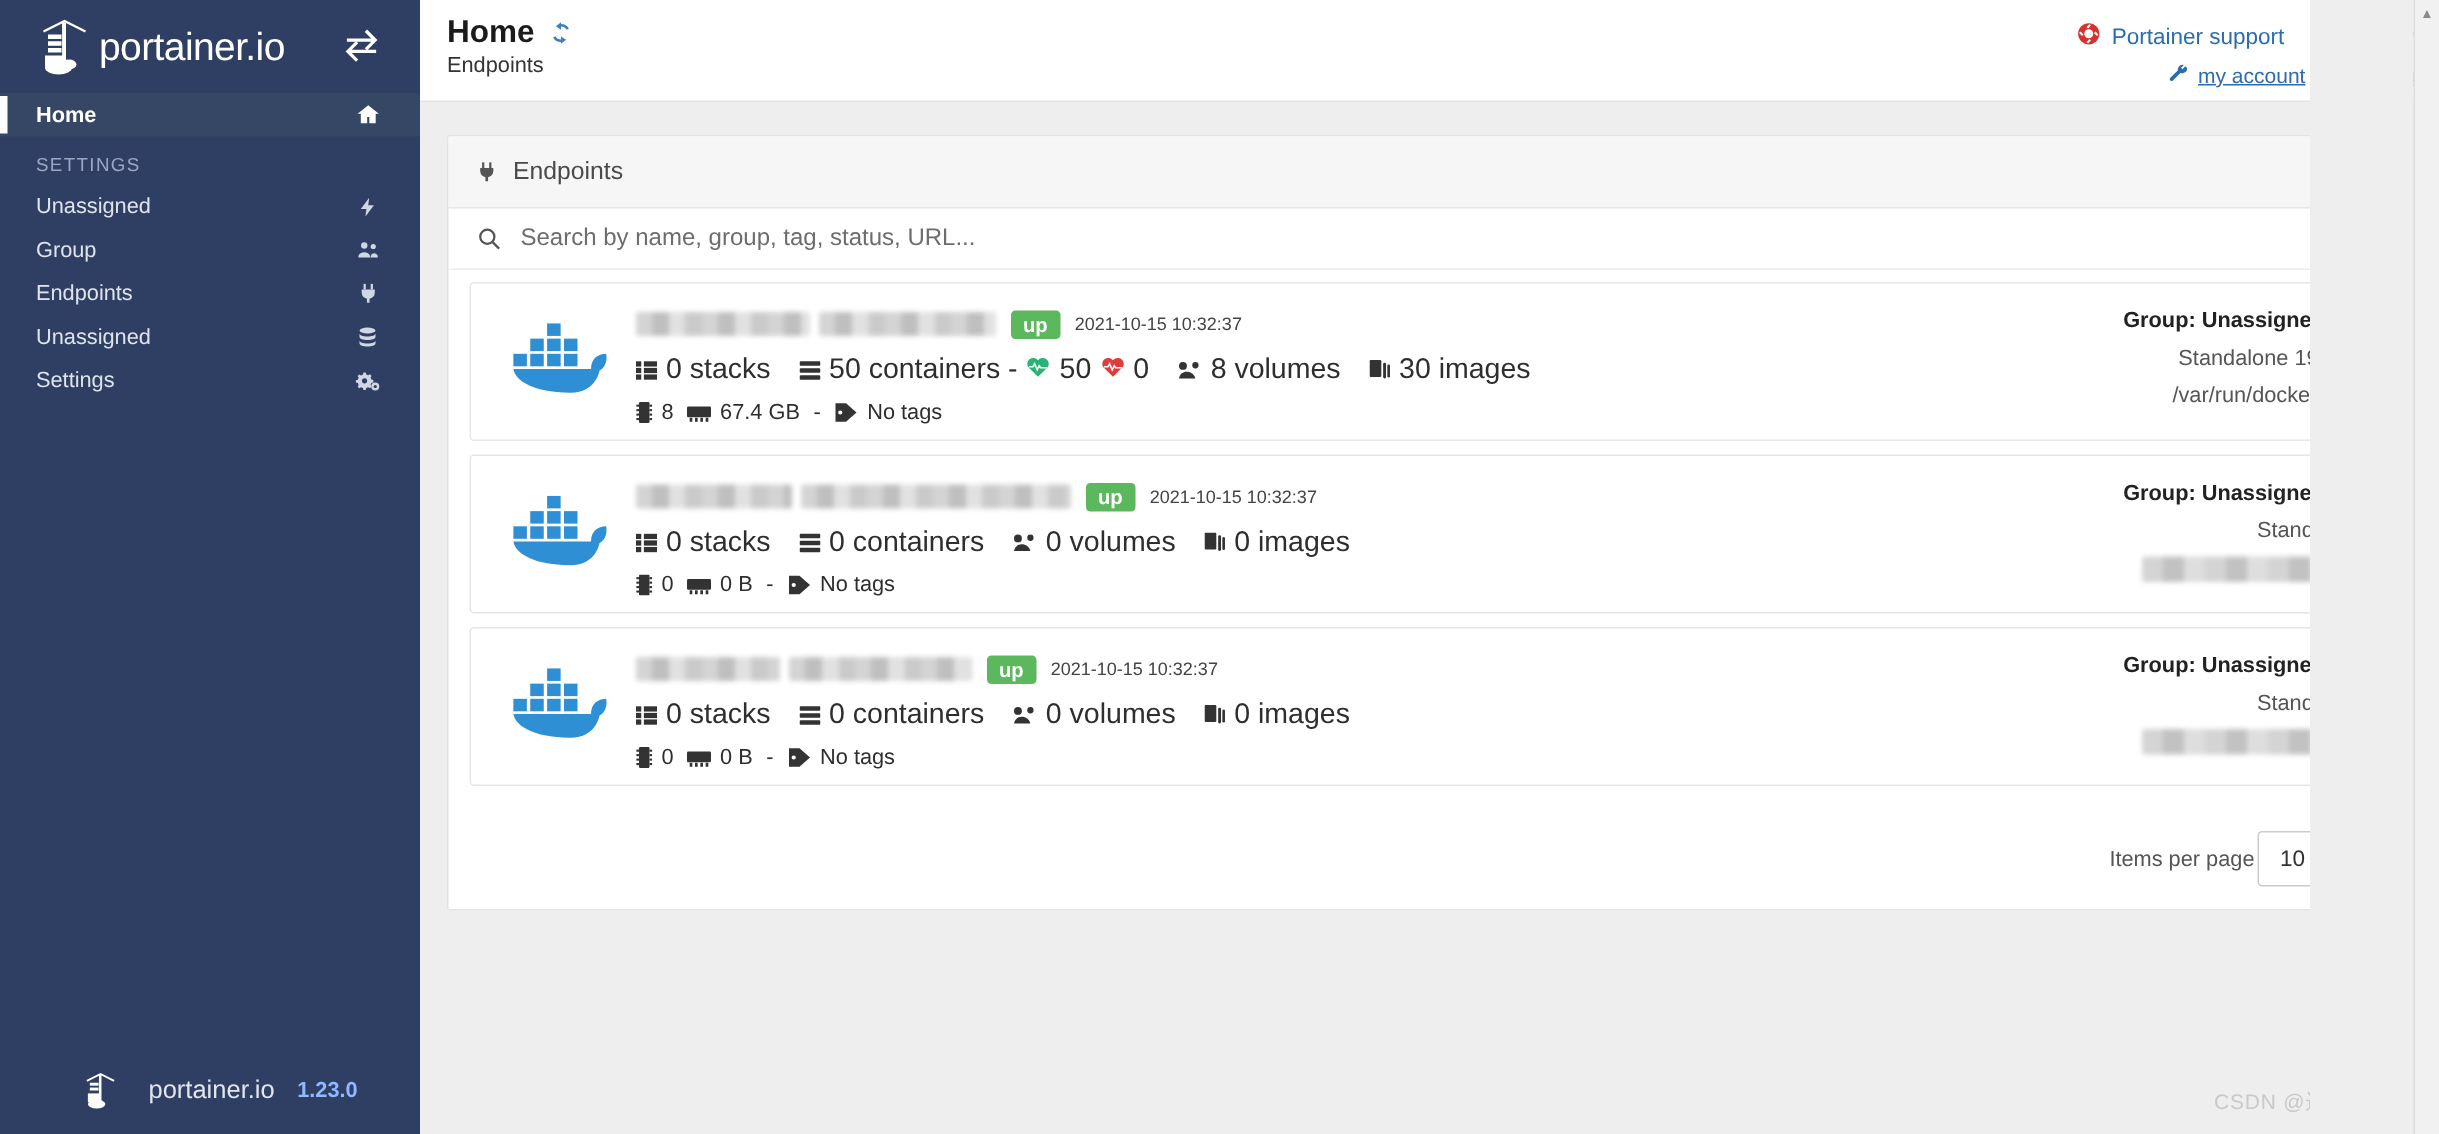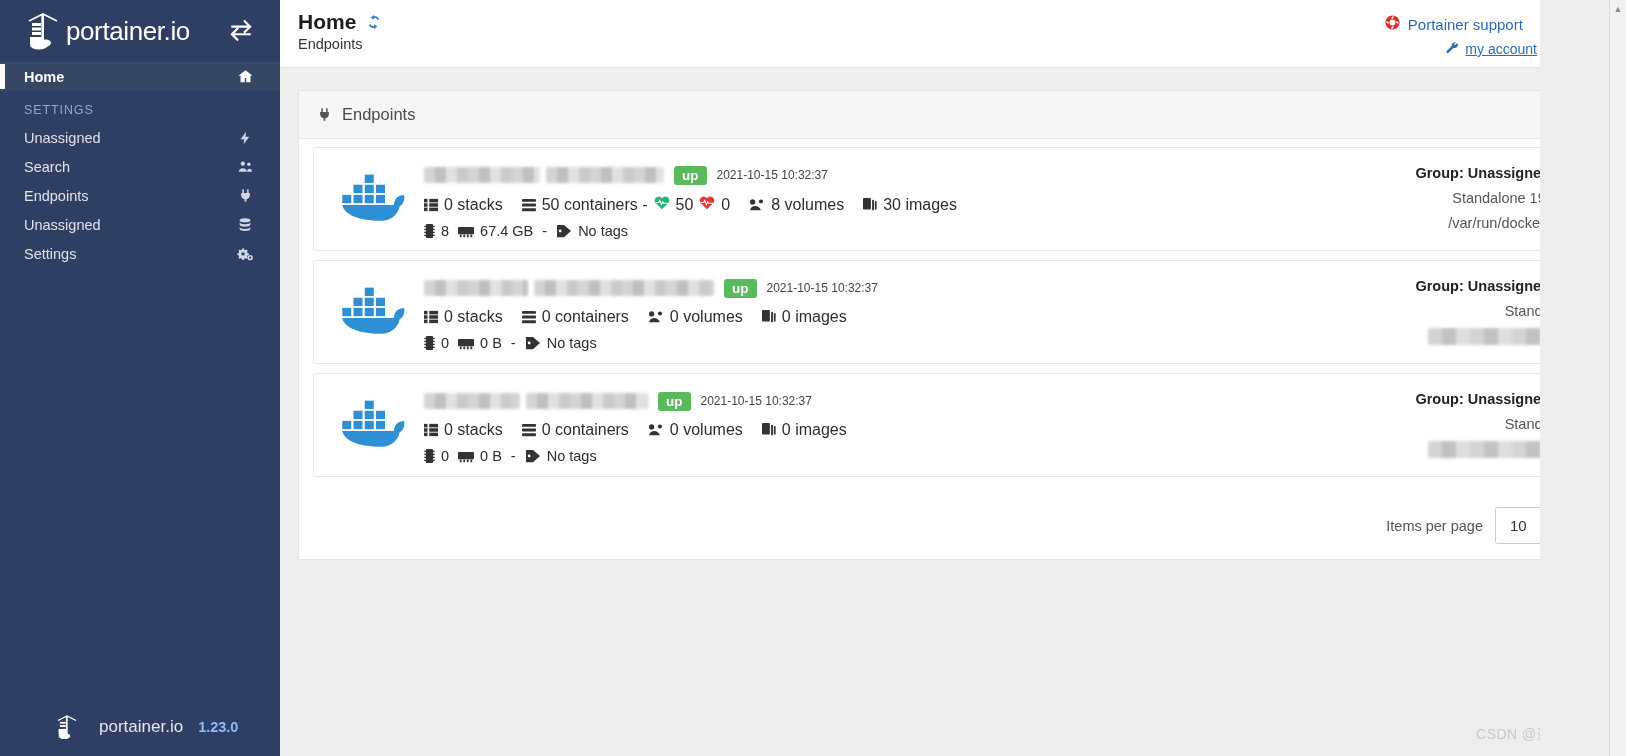--- a/index.html
+++ b/index.html
@@ -134,21 +134,21 @@
     filter: blur(1.6px);
     opacity: 0.95;
   }
   .badge-up {
     background: #5cb85c; color: #fff; border-radius: 3px;
     padding: 2px 8px; font-size: 13.5px; font-weight: bold;
   }
   .ep-date { font-size: 12px; color: #444; }
   .ep-stats {
     display: flex; align-items: center; gap: 19px; margin-top: 9px;
-    font-size: 16px; color: #2e2e2e;
+    font-size: 19px; color: #2e2e2e;
   }
   .stat { display: flex; align-items: center; gap: 6px; }
   .stat .ic { color: #333; display: flex; align-items:center; }
   .heart-green { color: #26b574; }
   .heart-red { color: #e23b3b; }
   .ep-stats2 {
     display: flex; align-items: center; gap: 9px; margin-top: 9px;
     font-size: 14.5px; color: #2e2e2e;
   }
   .ep-right {
@@ -162,22 +162,22 @@
   .ep-url { font-size: 14.5px; color: #555; }
   .url-redact {
     width: 150px; height: 17px; border-radius: 2px;
     background: repeating-linear-gradient(90deg,
       #d4d4d4 0px, #d4d4d4 14px, #c2c2c2 14px, #c2c2c2 28px,
       #dedede 28px, #dedede 42px);
     filter: blur(1.8px);
   }
 
   .panel-foot {
-    padding: 15px 34px; display: flex; align-items: center;
-    justify-content: flex-end; gap: 12px;
+    padding: 15px 24px; display: flex; align-items: center;
+    justify-content: flex-end; gap: 2px;
   }
   .ipp-label { font-size: 14.5px; color: #555; }
   .ipp-select {
     border: 1px solid #ccc; border-radius: 3px; background: #fff;
     padding: 8px 10px; font-size: 15px; color: #333; min-width: 78px;
     font-family: "Liberation Sans", sans-serif; cursor: pointer;
   }
 
   .watermark {
     position: absolute; right: 26px; bottom: 12px;
@@ -247,21 +247,21 @@
     <div class="nav-item">
       <span class="nav-label">Unassigned</span>
       <span class="nav-icon">
         <svg viewBox="0 0 24 24" width="15" height="16" fill="currentColor">
             <path d="M13 2 4 14h6l-1 8 9-12h-6z"></path>
           </svg>
       </span>
     </div>
 
     <div class="nav-item">
-      <span class="nav-label">Search</span>
+      <span class="nav-label">Group</span>
       <span class="nav-icon">
         <svg viewBox="0 0 24 24" width="19" height="16" fill="currentColor">
           <circle cx="8" cy="7" r="3.2"></circle>
             <circle cx="17" cy="8" r="2.6"></circle>
           <path d="M2 19c0-3.3 2.7-5.2 6-5.2s6 1.9 6 5.2z"></path>
           <path d="M14.4 19c0-2.6 1.3-4.2 3.6-4.2 2 0 3.6 1.3 3.6 4.2z"></path>
         </svg>
       </span>
     </div>
 
@@ -386,20 +386,29 @@
             <svg viewBox="0 0 24 24" width="15" height="17" fill="currentColor">
               <rect x="7" y="2" width="2.4" height="6"></rect>
                 <rect x="14.6" y="2" width="2.4" height="6"></rect>
               <path d="M5 8h14v3a7 7 0 0 1-5.6 6.85V22h-2.8v-4.15A7 7 0 0 1 5 11z"></path>
             </svg>
           </span>
           <span>Endpoints</span>
         </div>
 
 
+        <div class="search-row">
+          <span class="search-icon">
+            <svg viewBox="0 0 24 24" width="18" height="18" fill="none" stroke="currentColor" stroke-width="2">
+              <circle cx="10.5" cy="10.5" r="6.3"></circle>
+                <line x1="15.2" y1="15.2" x2="21" y2="21"></line>
+            </svg>
+          </span>
+          <input class="search-input" type="text" placeholder="Search by name, group, tag, status, URL..." style="">
+        </div>
 
         <div class="cards">
 
           <div class="ep-card">
             <div class="ep-logo">
               <svg viewBox="0 0 64 46" width="72" height="52">
                 <g fill="#2f8fd4">
                   <rect x="22" y="4" width="8" height="7.4"></rect>
                     <rect x="12" y="13" width="8" height="7.4"></rect>
                   <rect x="22" y="13" width="8" height="7.4"></rect>

